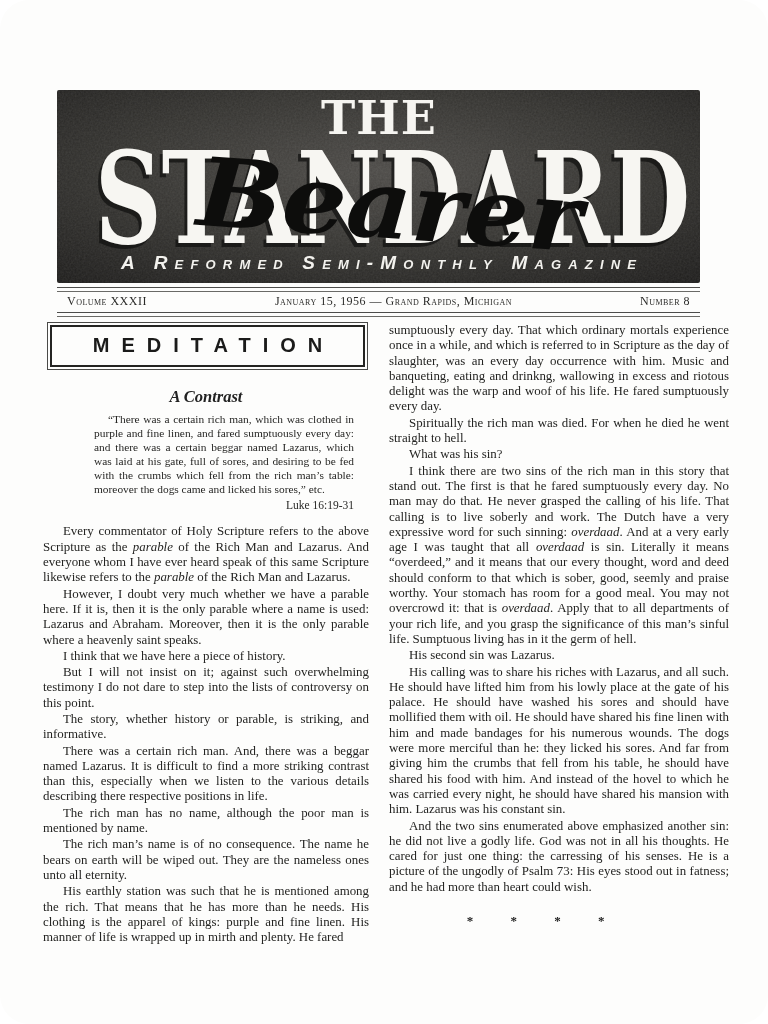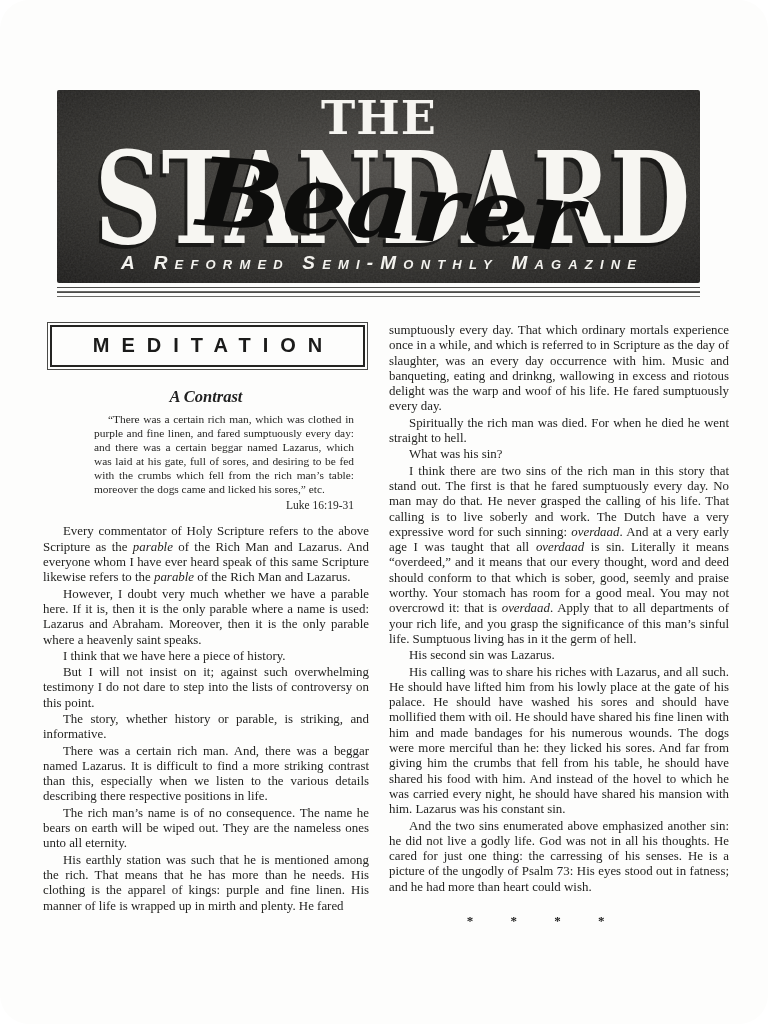--- a/index.html
+++ b/index.html
@@ -63,20 +63,25 @@
       <text x="38" y="153" font-family="DejaVu Serif, serif" font-weight="700" font-size="128" fill="#f7f6f2" textLength="595" lengthAdjust="spacingAndGlyphs">STANDARD</text>
 
       <text x="140" y="148" font-family="DejaVu Serif, serif" font-style="italic" font-weight="700" font-size="95" fill="#0d0d0c" transform="rotate(4 330 120)" textLength="385" lengthAdjust="spacingAndGlyphs">Bearer</text>
 
       <text x="64" y="179" font-family="Liberation Sans, sans-serif" font-style="italic" font-weight="700" font-size="19" fill="#f3f2ee" style="font-variant:small-caps" textLength="515" lengthAdjust="spacing">A Reformed Semi-Monthly Magazine</text>
     </svg>
   </header>
 
   <div class="issue-band">
     <div class="rule-double"></div>
+    <div class="issue-row">
+      <span>Volume XXXII</span>
+      <span class="issue-center">January 15, 1956 — Grand Rapids, Michigan</span>
+      <span>Number 8</span>
+    </div>
     <div class="rule-double"></div>
   </div>
 
   <main class="columns">
 
     <section class="col-left">
       <div class="section-box">
         <div class="section-box-inner">
           <span class="section-title">MEDITATION</span>
         </div>
@@ -86,20 +91,21 @@
 
       <p class="epigraph">“There was a certain rich man, which was clothed in purple and fine linen, and fared sumptuously every day: and there was a certain beggar named Lazarus, which was laid at his gate, full of sores, and desiring to be fed with the crumbs which fell from the rich man’s table: moreover the dogs came and licked his sores,” etc.</p>
       <p class="epigraph-ref">Luke 16:19-31</p>
 
       <p class="body-p first-body"><span>Every commentator of Holy Scripture refers to the above Scripture as the </span><i>parable</i><span> of the Rich Man and Lazarus. And everyone whom I have ever heard speak of this same Scripture likewise refers to the </span><i>parable</i><span> of the Rich Man and Lazarus.</span></p>
       <p class="body-p"><span>However, I doubt very much whether we have a parable here. If it is, then it is the only parable where a name is used: Lazarus and Abraham. Moreover, then it is the only parable where a heavenly saint speaks.</span></p>
       <p class="body-p"><span>I think that we have here a piece of history.</span></p>
       <p class="body-p"><span>But I will not insist on it; against such overwhelming testimony I do not dare to step into the lists of controversy on this point.</span></p>
       <p class="body-p"><span>The story, whether history or parable, is striking, and informative.</span></p>
       <p class="body-p"><span>There was a certain rich man. And, there was a beggar named Lazarus. It is difficult to find a more striking contrast than this, especially when we listen to the various details describing there respective positions in life.</span></p>
+      <p class="body-p"><span>The rich man has no name, although the poor man is mentioned by name.</span></p>
       <p class="body-p"><span>The rich man’s name is of no consequence. The name he bears on earth will be wiped out. They are the nameless ones unto all eternity.</span></p>
       <p class="body-p"><span>His earthly station was such that he is mentioned among the rich. That means that he has more than he needs. His clothing is the apparel of kings: purple and fine linen. His manner of life is wrapped up in mirth and plenty. He fared</span></p>
     </section>
 
     <section class="col-right">
       <p class="body-p continuation"><span>sumptuously every day. That which ordinary mortals experience once in a while, and which is referred to in Scripture as the day of slaughter, was an every day occurrence with him. Music and banqueting, eating and drinkng, wallowing in excess and riotous delight was the warp and woof of his life. He fared sumptuously every day.</span></p>
       <p class="body-p"><span>Spiritually the rich man was died. For when he died he went straight to hell.</span></p>
       <p class="body-p"><span>What was his sin?</span></p>
       <p class="body-p"><span>I think there are two sins of the rich man in this story that stand out. The first is that he fared sumptuously every day. No man may do that. He never grasped the calling of his life. That calling is to live soberly and work. The Dutch have a very expressive word for such sinning: </span><i>overdaad</i><span>. And at a very early age I was taught that all </span><i>overdaad</i><span> is sin. Literally it means “overdeed,” and it means that our every thought, word and deed should conform to that which is sober, good, seemly and praise worthy. Your stomach has room for a good meal. You may not overcrowd it: that is </span><i>overdaad</i><span>. Apply that to all departments of your rich life, and you grasp the significance of this man’s sinful life. Sumptuous living has in it the germ of hell.</span></p>
       <p class="body-p"><span>His second sin was Lazarus.</span></p>

